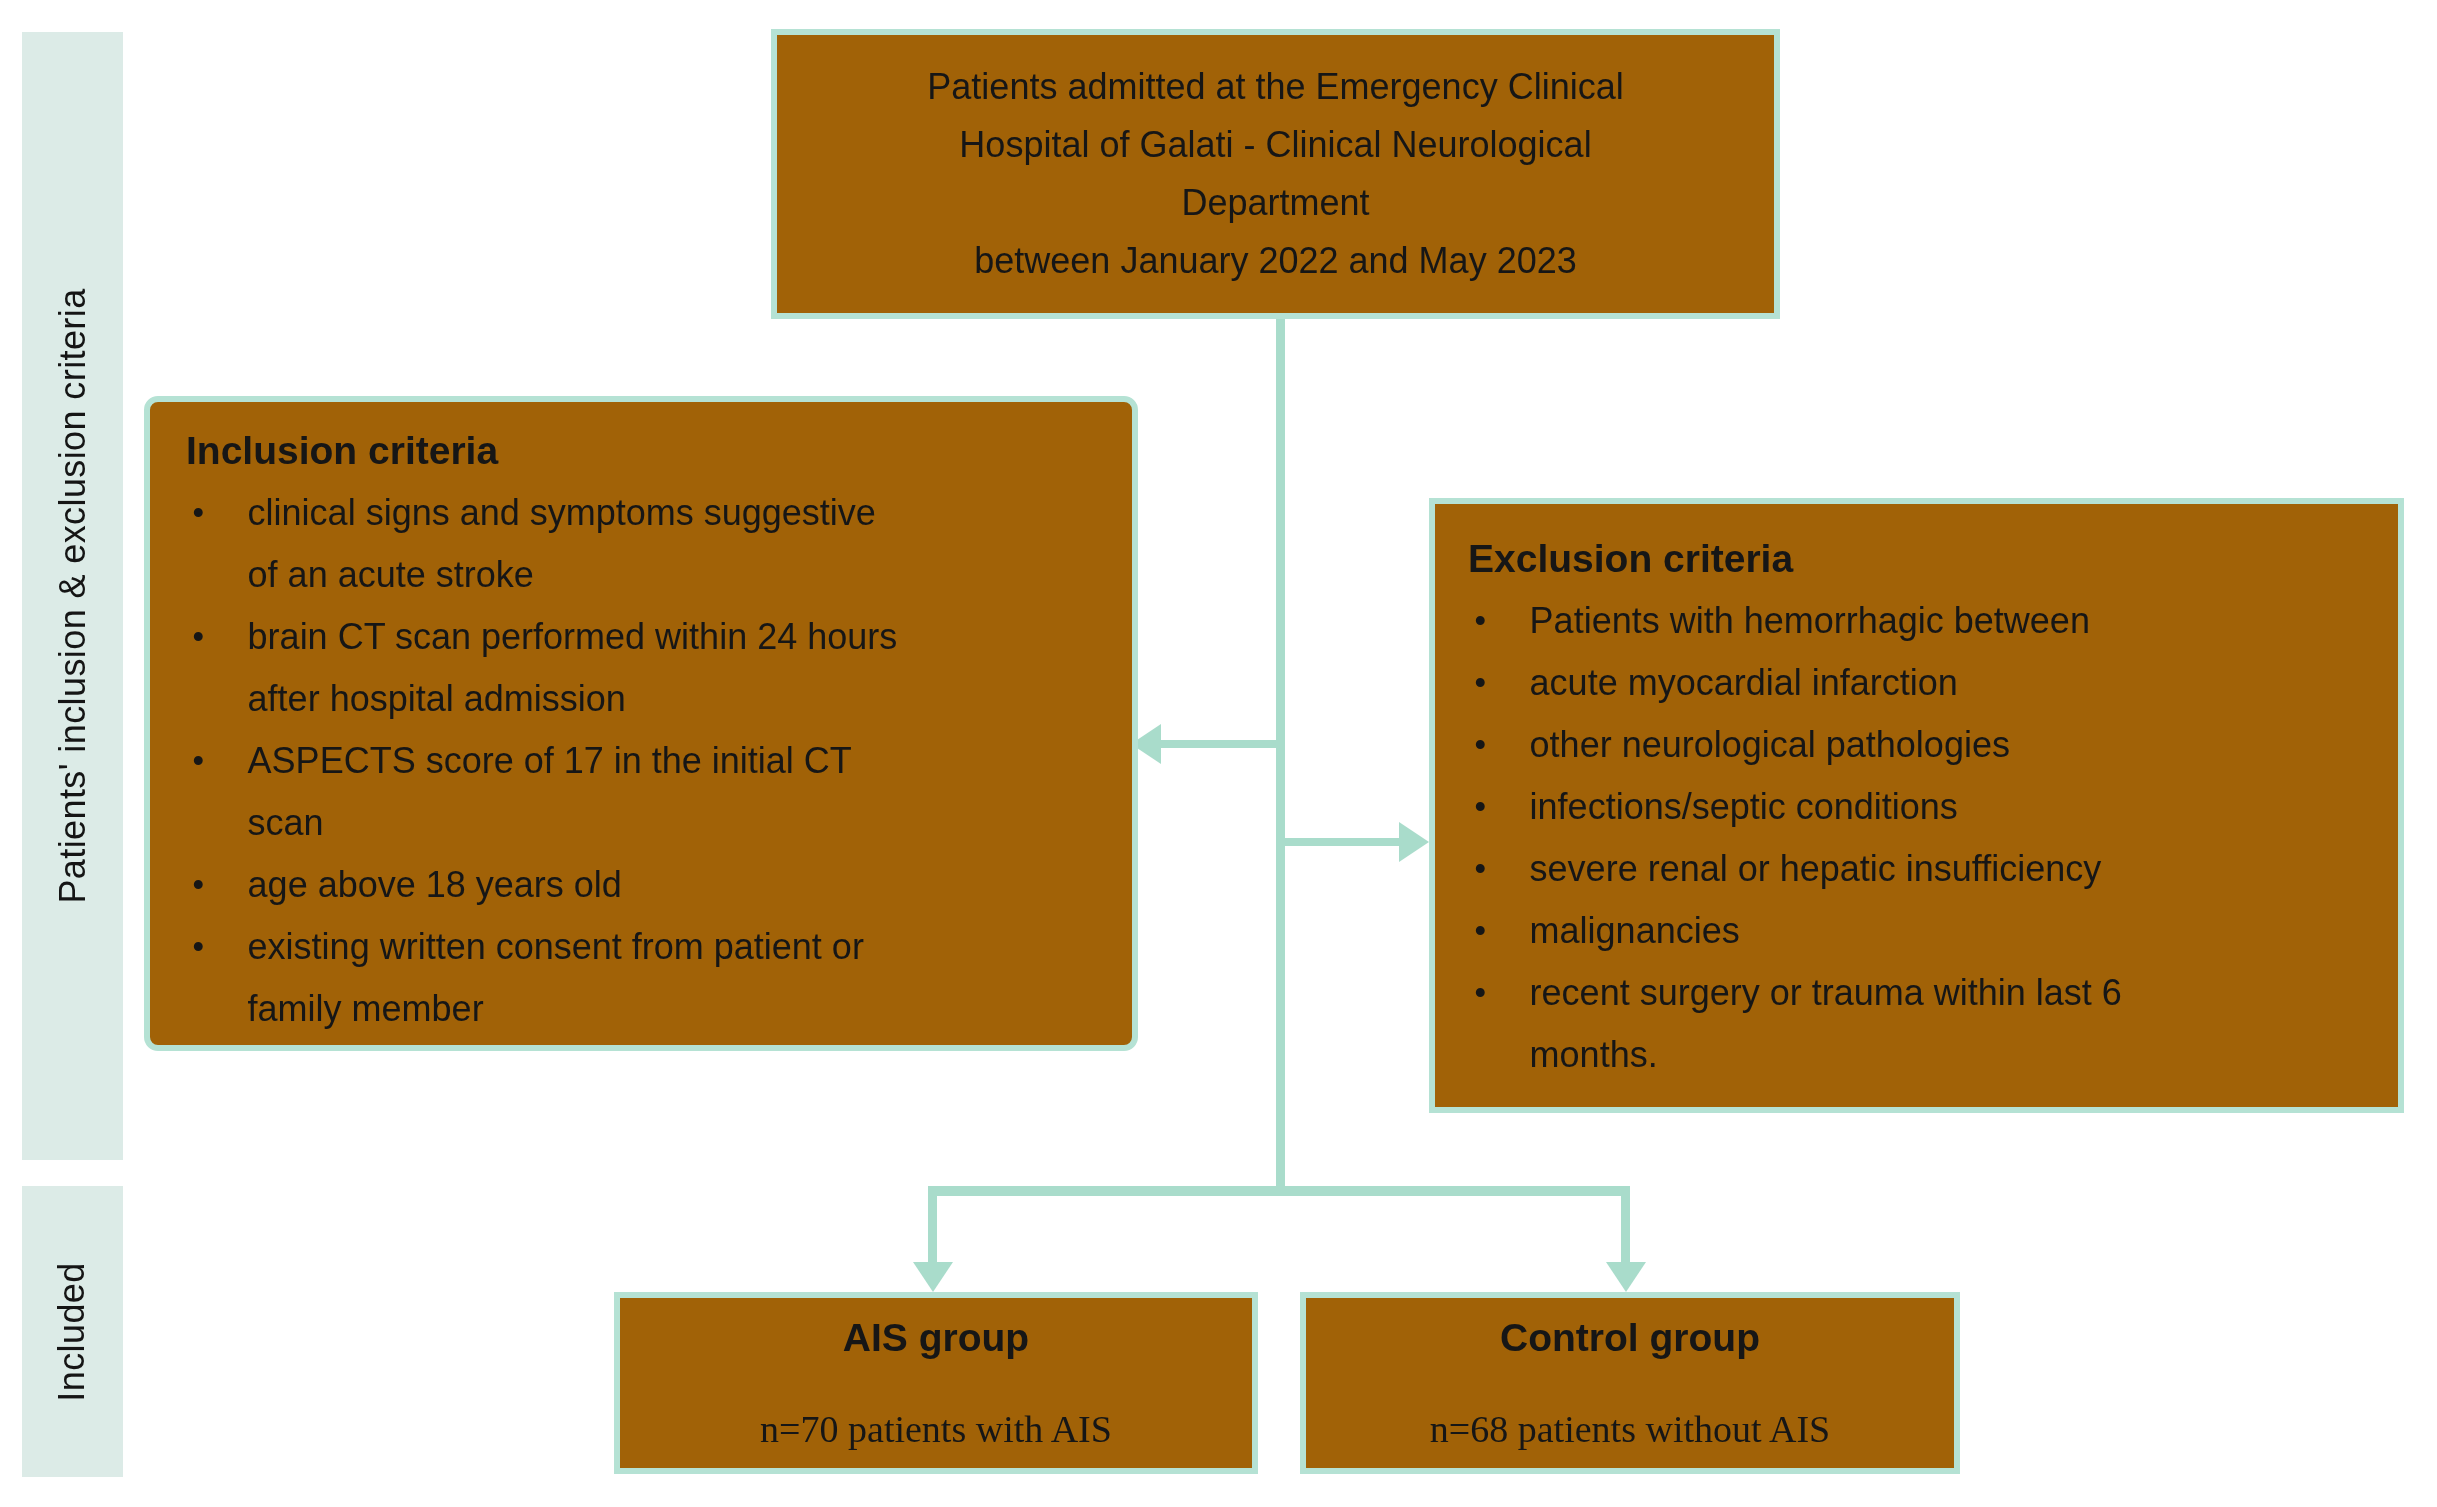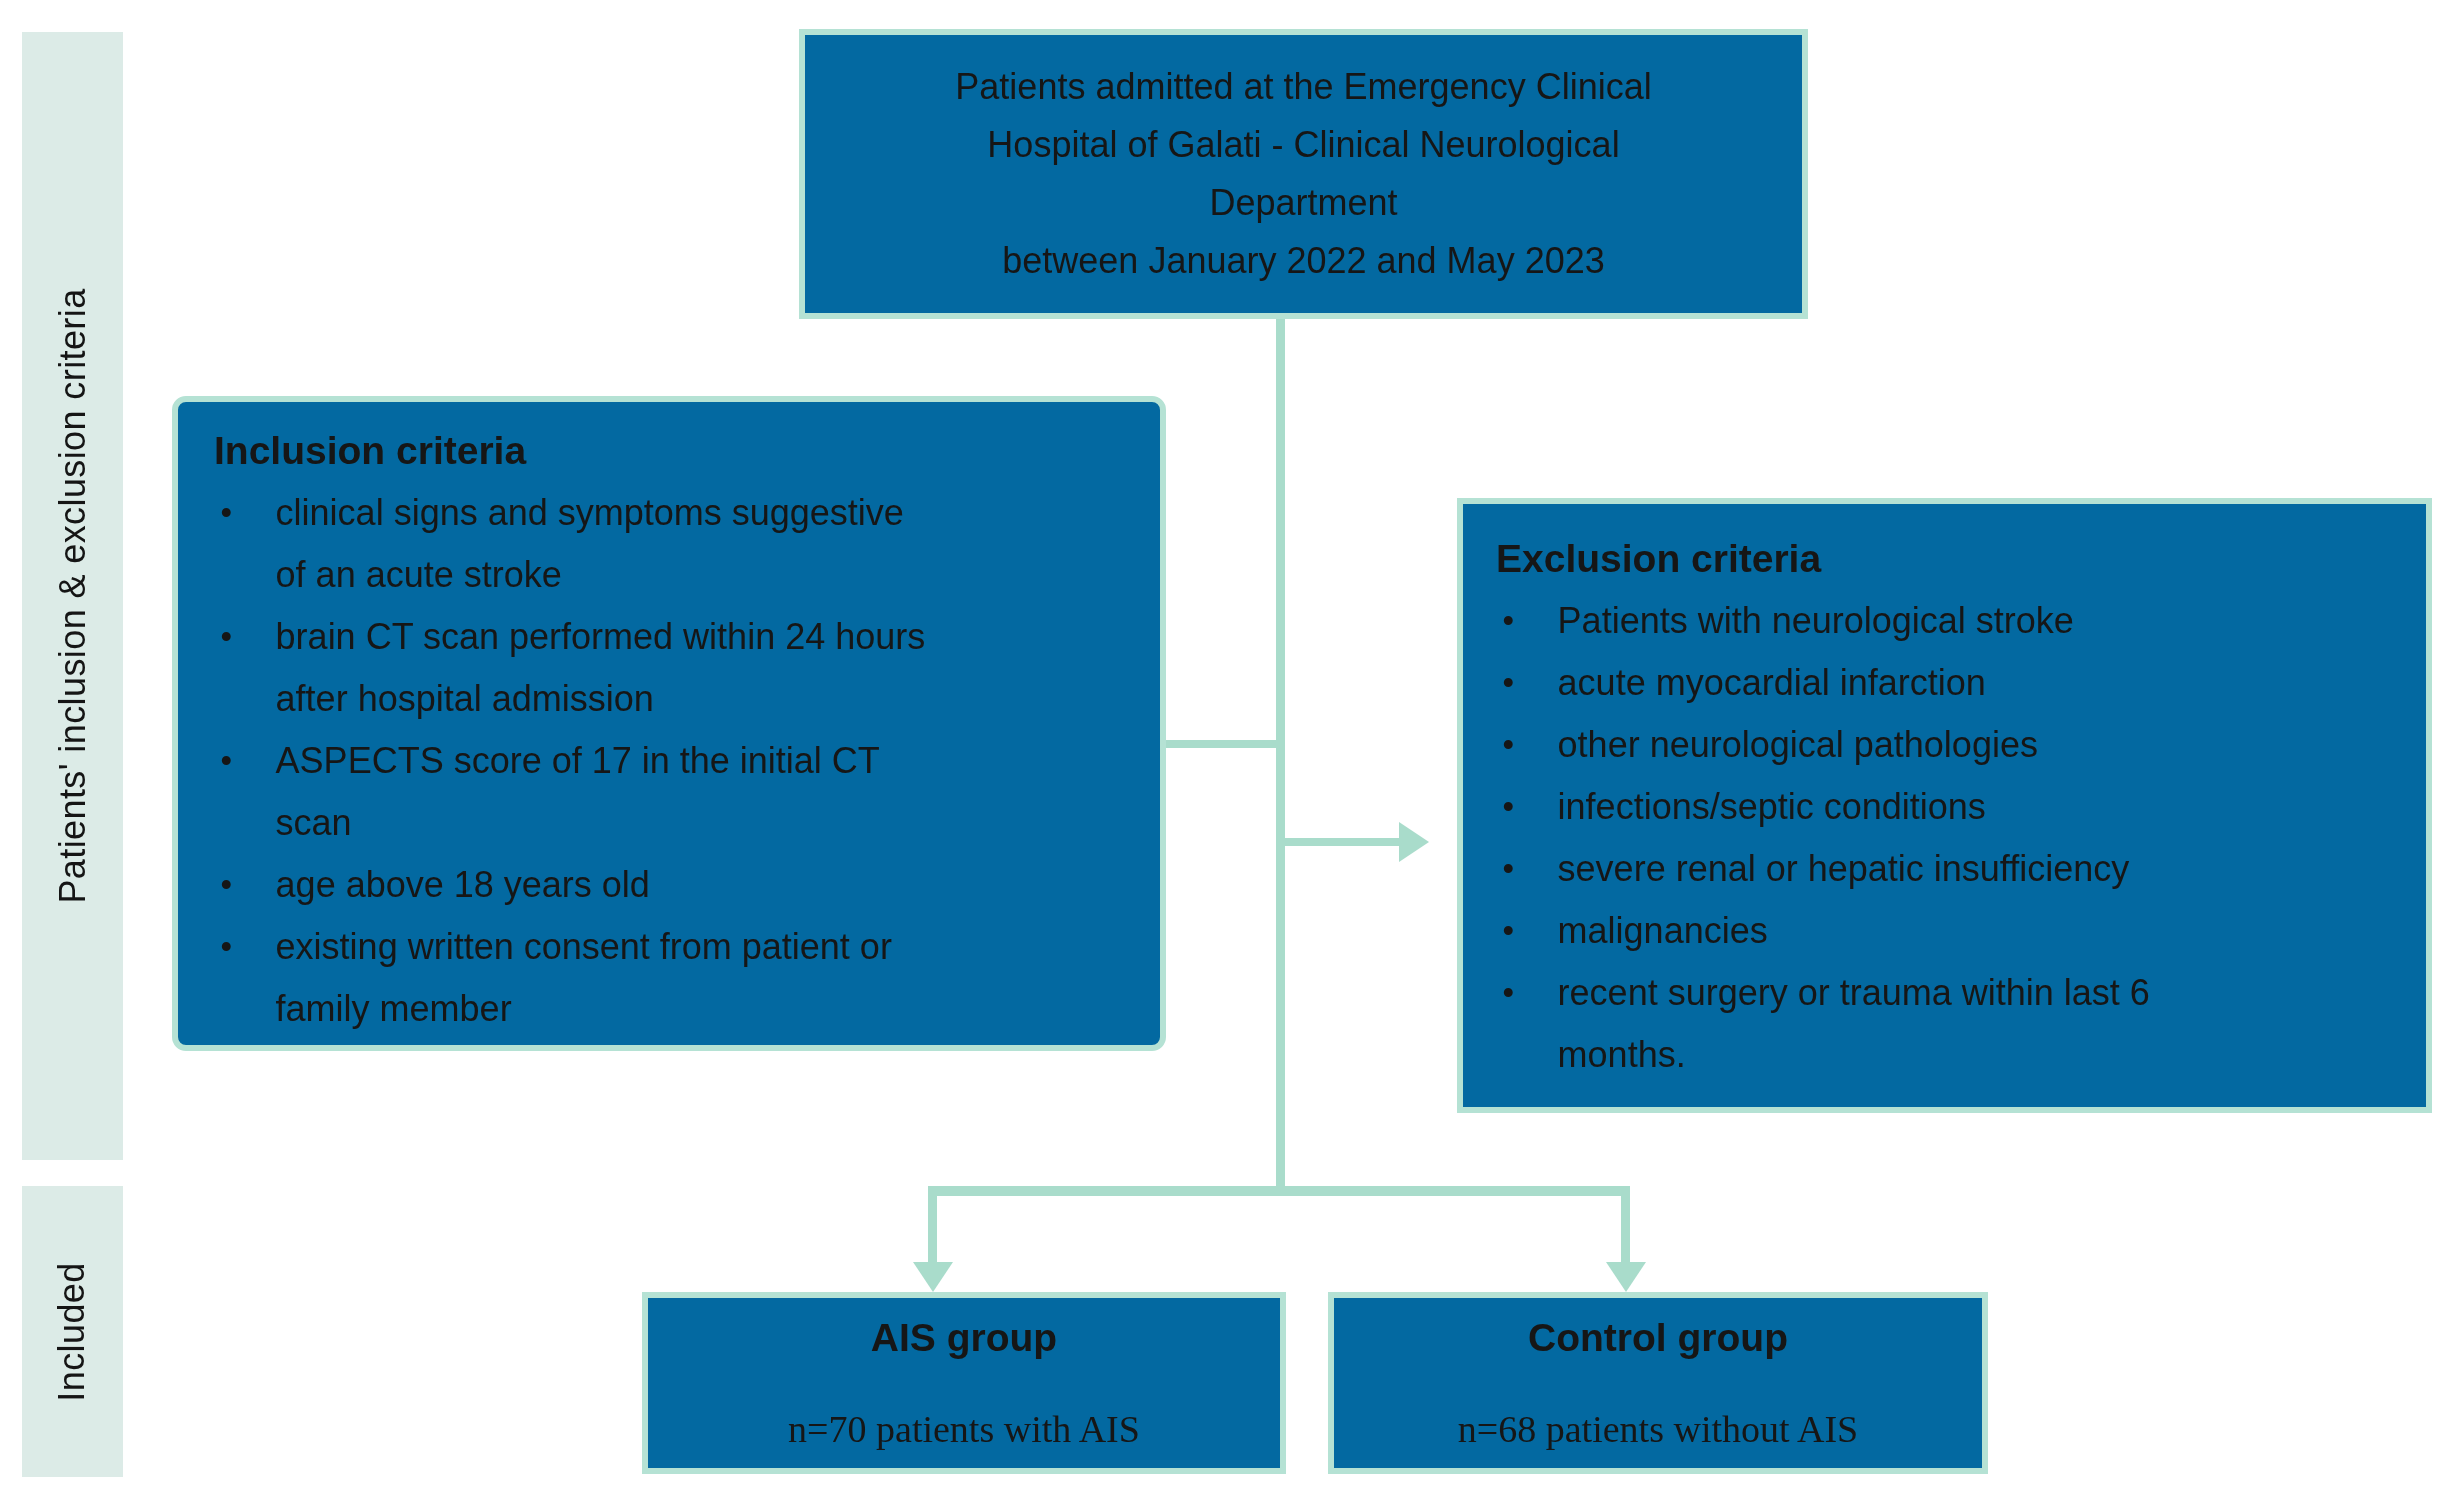--- a/index.html
+++ b/index.html
@@ -33,24 +33,23 @@
     font-size: 36px;
     letter-spacing: 0.4px;
     color: #151515;
   }
   .vband.criteria { top: 31.5px;   height: 1128px; }
   .vband.included { top: 1186px; height: 291px;  }
 
   
   .box {
     position: absolute;
-    background: #0369a1;
+    background: #a16207;
     border: 6.6px solid #b5e2d4;
     box-sizing: border-box;
-    margin-left: 28px;
   }
   .box.top {
     left: 771px; top: 29px; width: 1009px; height: 290px;
     display: flex; align-items: center; justify-content: center;
     text-align: center;
     font-size: 36px; line-height: 58px;
     white-space: pre-line;
   }
   .box.inclusion {
     left: 144px; top: 396px; width: 994px; height: 655px;
@@ -193,21 +192,21 @@
 family member</span>
       </li>
     </ul>
   </div>
 
   <div class="box exclusion">
     <div class="crit-title">Exclusion criteria</div>
     <ul class="crit-list">
       <li>
         <span class="bullet">•</span>
-        <span class="item-text">Patients with neurological stroke</span>
+        <span class="item-text">Patients with hemorrhagic between</span>
       </li>
       <li>
         <span class="bullet">•</span>
         <span class="item-text">acute myocardial infarction</span>
       </li>
       <li>
         <span class="bullet">•</span>
         <span class="item-text">other neurological pathologies</span>
       </li>
       <li>

